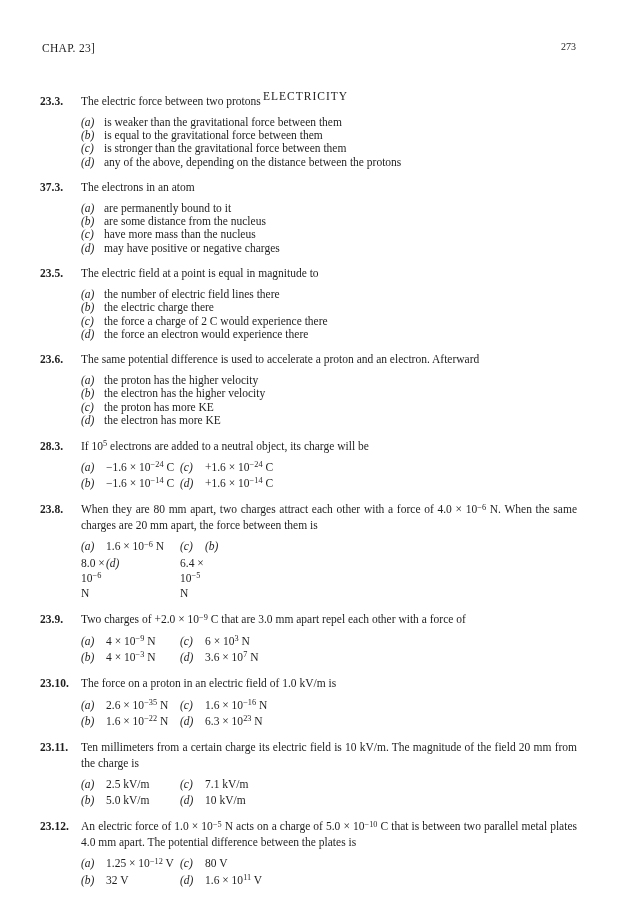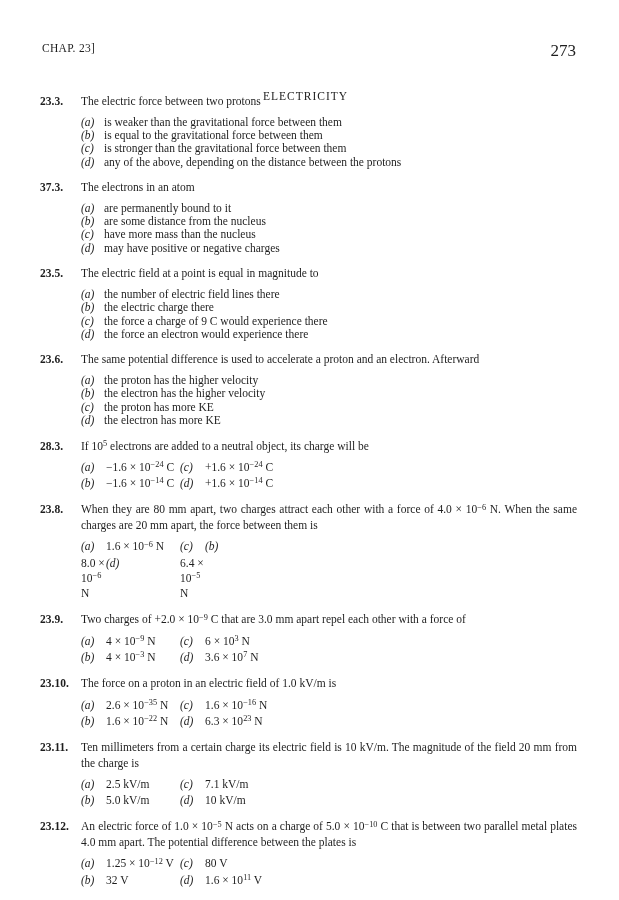--- a/index.html
+++ b/index.html
@@ -10,21 +10,21 @@
     font-family: "Liberation Serif", "DejaVu Serif", serif;
     color: #1e1e1e;
     -webkit-font-smoothing: antialiased;
   }
   .page { position: relative; width: 619px; height: 801px; }
 
   
   .page-header { position: relative; padding-top: 42px; height: 14px; font-size: 11.5px; }
   .chap   { position: absolute; left: 42px;  top: 42px; letter-spacing: 0.3px; }
   .title  { position: absolute; left: 0; right: 8px; top: 42px; text-align: center; letter-spacing: 1px; margin-top: 48px; }
-  .pagenum{ position: absolute; right: 43px; top: 41px; font-size: 17px; text-align: right; }
+  .pagenum{ position: absolute; right: 43px; top: 41px; font-size: 10px; text-align: right; }
 
   
   .content { margin-top: 38px; }
   .question { position: relative; padding-left: 81px; margin-bottom: 11px; font-size: 11.5px; }
   .q-num  { position: absolute; left: 40px; top: 0; width: 37px; font-weight: bold; line-height: 15.5px; white-space: nowrap; }
   .q-text { text-align: justify; line-height: 15.5px; max-width: 496px; }
   .choices { margin-top: 6px; display: grid; }
   .choices-list { grid-template-columns: 23px 1fr; line-height: 13.4px; row-gap: 0; }
   .choices-grid { grid-template-columns: 25px minmax(74px, max-content) 25px 1fr; line-height: 15.2px; row-gap: 1px; }
   .c-label { font-style: italic; }
@@ -82,21 +82,21 @@
       <span class="q-num">23.5.</span>
       <div class="q-text">The electric field at a point is equal in magnitude to</div>
       <div class="choices choices-list">
     <span class="c-label">(a)</span>
     <span class="c-text">the number of electric field lines there</span>
 
     <span class="c-label">(b)</span>
     <span class="c-text">the electric charge there</span>
 
     <span class="c-label">(c)</span>
-    <span class="c-text">the force a charge of 9 C would experience there</span>
+    <span class="c-text">the force a charge of 2 C would experience there</span>
 
     <span class="c-label">(d)</span>
     <span class="c-text">the force an electron would experience there</span>
   </div>
     </section>
 
     <section class="question">
       <span class="q-num">23.6.</span>
       <div class="q-text">The same potential difference is used to accelerate a proton and an electron. Afterward</div>
       <div class="choices choices-list">

